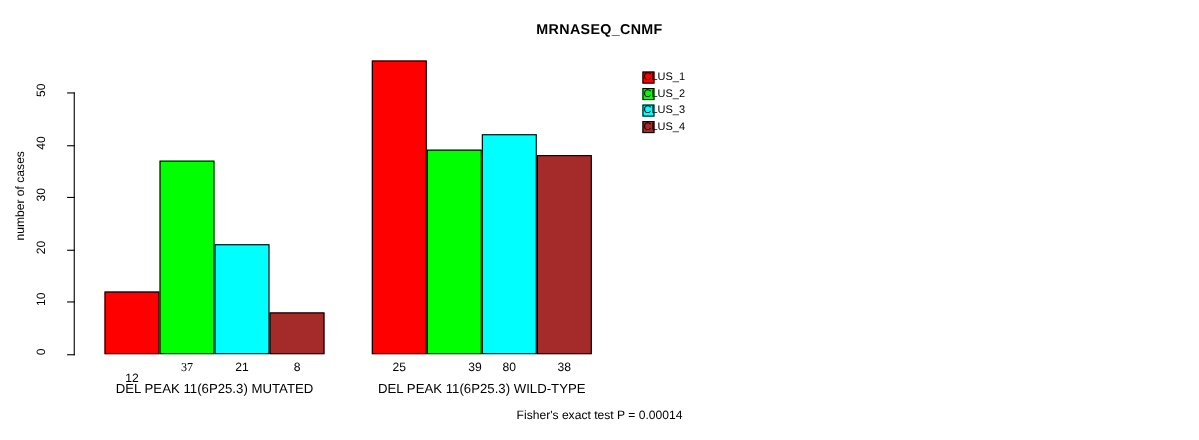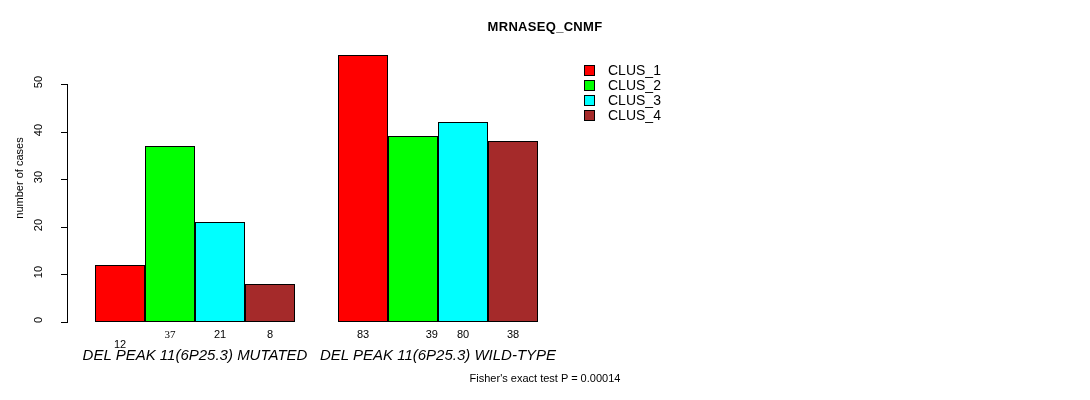--- a/index.html
+++ b/index.html
@@ -77,24 +77,23 @@
     box-sizing: border-box;
   }
   .bar-value {
     position: absolute;
     font-size: 11px;
     text-align: center;
     white-space: nowrap;
   }
   .group-label {
     position: absolute;
-    font-size: 15px;
-    text-align: center;
-    white-space: nowrap;
-    font-style: italic;
+    font-size: 12px;
+    text-align: center;
+    white-space: nowrap;
   }
   #footnote {
     position: absolute;
     left: 0;
     top: 372px;
     width: 1090px;
     text-align: center;
     font-size: 11px;
   }
   
@@ -114,23 +113,23 @@
     position: absolute;
     left: 0;
     top: 2px;
     width: 11px;
     height: 11px;
     border: 1px solid #000000;
     box-sizing: border-box;
   }
   .legend-label {
     position: absolute;
-    left: 24px;
+    left: 1px;
     top: 0;
-    font-size: 14px;
+    font-size: 10px;
   }
 </style>
 </head>
 <body>
 
 <div id="chart-root">
 
   <div class="chart-title">MRNASEQ_CNMF</div>
 
   <div id="plot-area">
@@ -157,21 +156,21 @@
     <div id="bars-layer">
         <div class="bar" style="left: 95px; width: 50px; top: 264.88px; height: 57.12px; background: rgb(255, 0, 0);"></div>
         <div class="bar-value" style="left: 95px; width: 50px; top: 328px; margin-top: 10px;">12</div>
         <div class="bar" style="left: 145px; width: 50px; top: 145.88px; height: 176.12px; background: rgb(0, 255, 0);"></div>
         <div class="bar-value" style="left: 145px; width: 50px; top: 328px; font-family: Liberation Serif, serif;">37</div>
         <div class="bar" style="left: 195px; width: 50px; top: 222.04px; height: 99.96px; background: rgb(0, 255, 255);"></div>
         <div class="bar-value" style="left: 195px; width: 50px; top: 328px;">21</div>
         <div class="bar" style="left: 245px; width: 50px; top: 283.92px; height: 38.08px; background: rgb(165, 42, 42);"></div>
         <div class="bar-value" style="left: 245px; width: 50px; top: 328px;">8</div>
         <div class="bar" style="left: 338px; width: 50px; top: 55.44px; height: 266.56px; background: rgb(255, 0, 0);"></div>
-        <div class="bar-value" style="left: 338px; width: 50px; top: 328px;">83</div>
+        <div class="bar-value" style="left: 338px; width: 50px; top: 328px;">25</div>
         <div class="bar" style="left: 388px; width: 50px; top: 136.36px; height: 185.64px; background: rgb(0, 255, 0);"></div>
         <div class="bar-value" style="left: 388px; width: 50px; top: 328px; text-align: right;">39</div>
         <div class="bar" style="left: 438px; width: 50px; top: 122.08px; height: 199.92px; background: rgb(0, 255, 255);"></div>
         <div class="bar-value" style="left: 438px; width: 50px; top: 328px;">80</div>
         <div class="bar" style="left: 488px; width: 50px; top: 141.12px; height: 180.88px; background: rgb(165, 42, 42);"></div>
         <div class="bar-value" style="left: 488px; width: 50px; top: 328px;">38</div>
       </div>
 
     <div id="group-labels-layer">
         <div class="group-label" style="left: 45px; width: 300px; top: 346px;">DEL PEAK 11(6P25.3) MUTATED</div>

